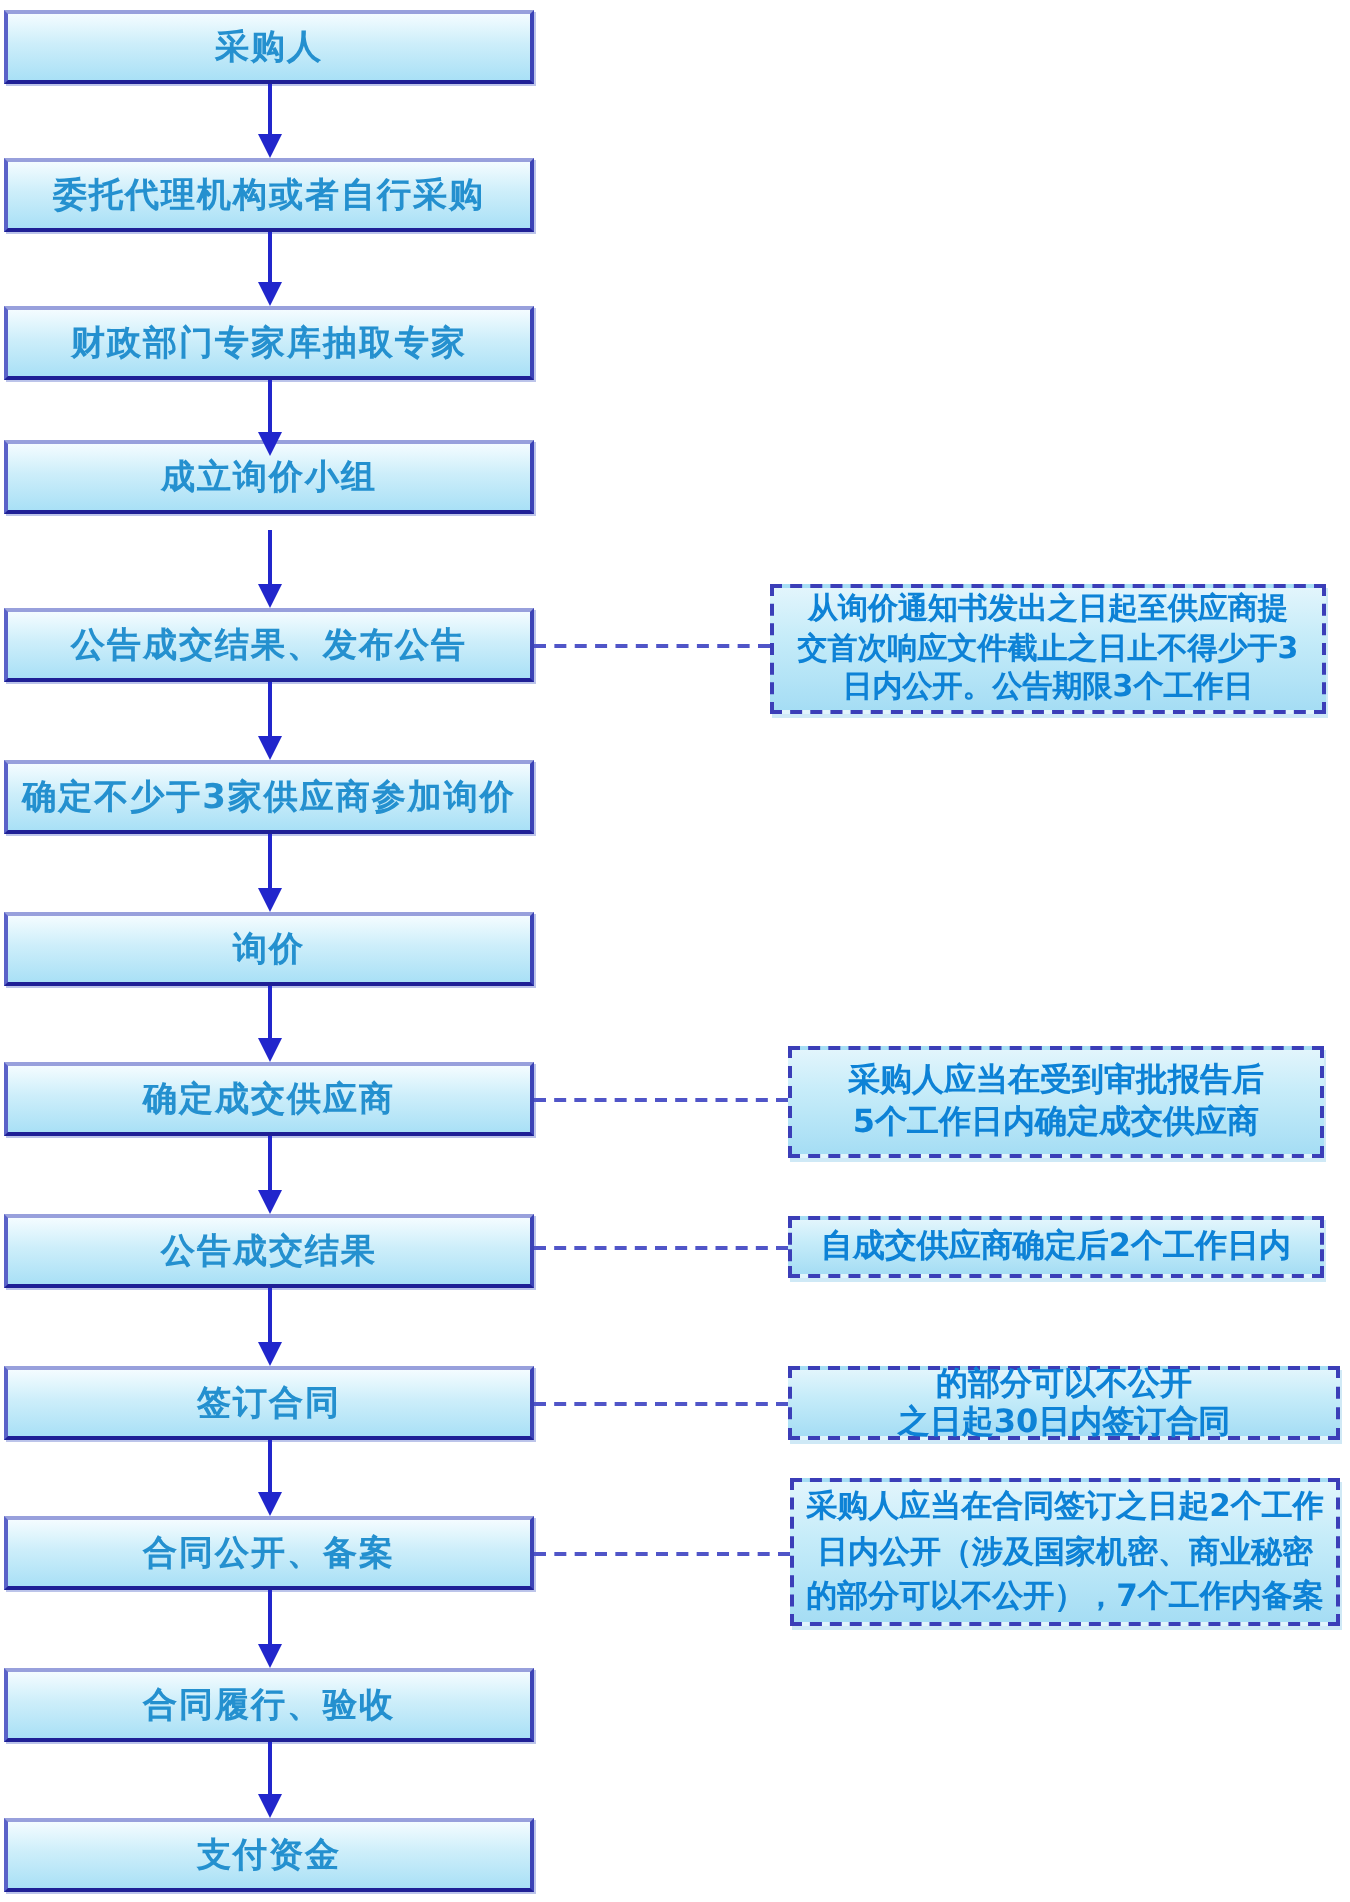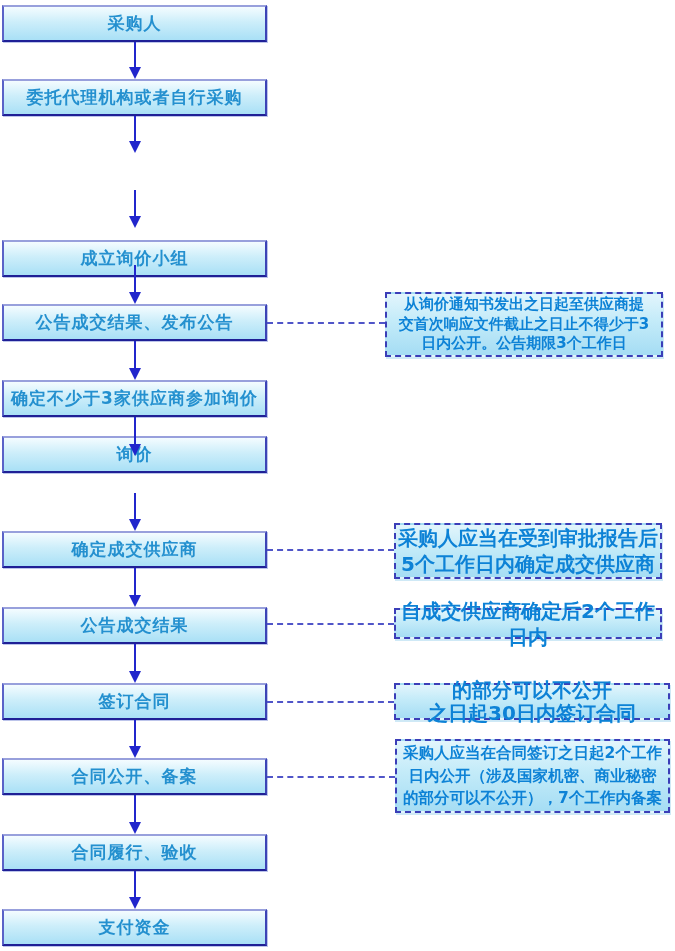--- a/index.html
+++ b/index.html
@@ -54,37 +54,38 @@
     border-top:2px dashed var(--connector);
   }
   .annotation{
     position:absolute;
     box-sizing:border-box;
     border:2px dashed var(--annotation-border);
     background:linear-gradient(180deg,#e2f5fc 0%,#c6ecf9 40%,#a5ddf4 100%);
     box-shadow:1px 2px 0 #cfe9f6;
     display:flex;align-items:center;justify-content:center;
     color:var(--annotation-text);
-    font-size:20px;font-weight:bold;
+    font-size:16px;font-weight:bold;
     text-align:center;
     line-height:1.3;
     white-space:pre-line;
   }
 </style>
 </head>
 <body>
 
 <div class="canvas">
 
   <div class="flow-node" style="top:5px">采购人</div>
   <div class="flow-node" style="top:79px">委托代理机构或者自行采购</div>
-  <div class="flow-node" style="top:240px">成立询价小组</div>
+  <div class="flow-node" style="top:153px">财政部门专家库抽取专家</div>
+  <div class="flow-node" style="top:220px">成立询价小组</div>
   <div class="flow-node" style="top:304px">公告成交结果、发布公告</div>
   <div class="flow-node" style="top:380px">确定不少于3家供应商参加询价</div>
-  <div class="flow-node" style="top:436px">询价</div>
+  <div class="flow-node" style="top:456px">询价</div>
   <div class="flow-node" style="top:531px">确定成交供应商</div>
   <div class="flow-node" style="top:607px">公告成交结果</div>
   <div class="flow-node" style="top:683px">签订合同</div>
   <div class="flow-node" style="top:758px">合同公开、备案</div>
   <div class="flow-node" style="top:834px">合同履行、验收</div>
   <div class="flow-node" style="top:909px">支付资金</div>
 
   <div class="arrow-stem" style="top:42px;height:25px"></div>
   <div class="arrow-head" style="top:67px"></div>
   <div class="arrow-stem" style="top:116px;height:25px"></div>

